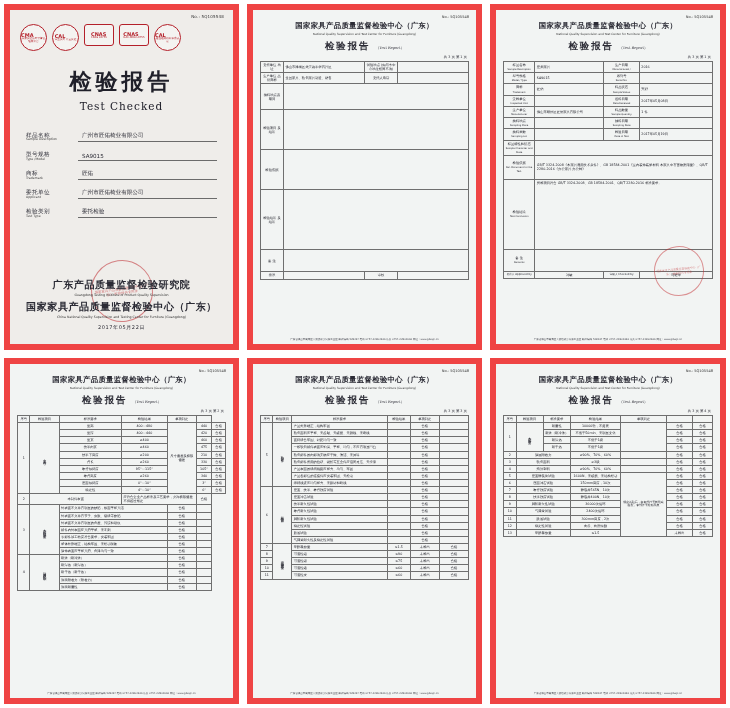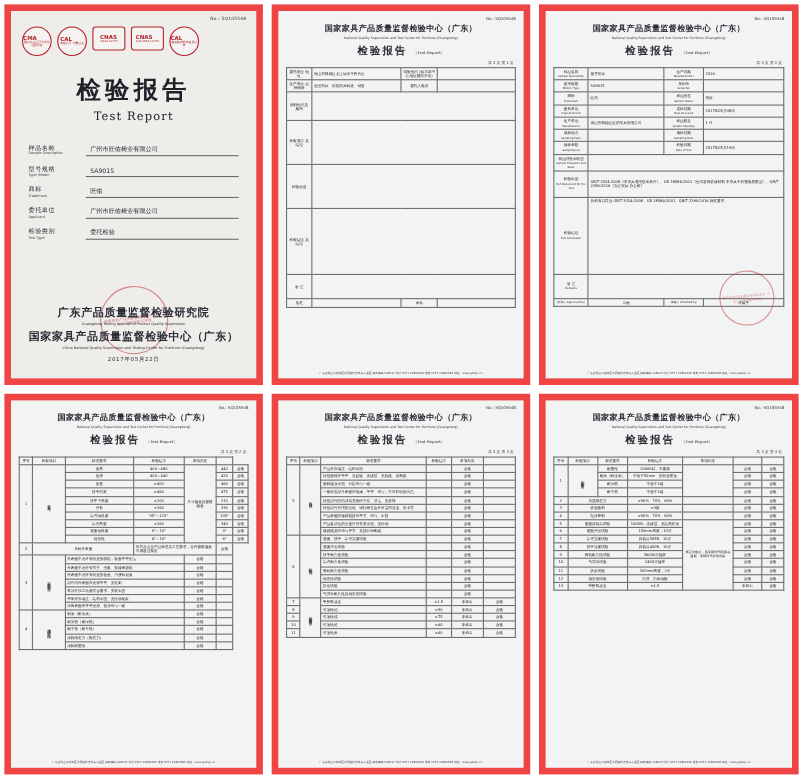--- a/index.html
+++ b/index.html
@@ -153,21 +153,21 @@
           </div>
           <div class="seal">
             <div>
               <span>CAL</span>
               <small>检验检测机构资质认定</small>
             </div>
           </div>
         </div>
 
         <div class="title-big">检验报告</div>
-        <div class="title-sub">Test Report</div>
+        <div class="title-sub">Test Checked</div>
 
         <div class="cover-fields">
           <div class="cf-row">
             <div class="cf-label">
               <span class="cn">样品名称</span>
               <span class="en">Sample Description</span>
             </div>
             <div class="cf-value">广州市匠佑椅业有限公司</div>
           </div>
           <div class="cf-row">

